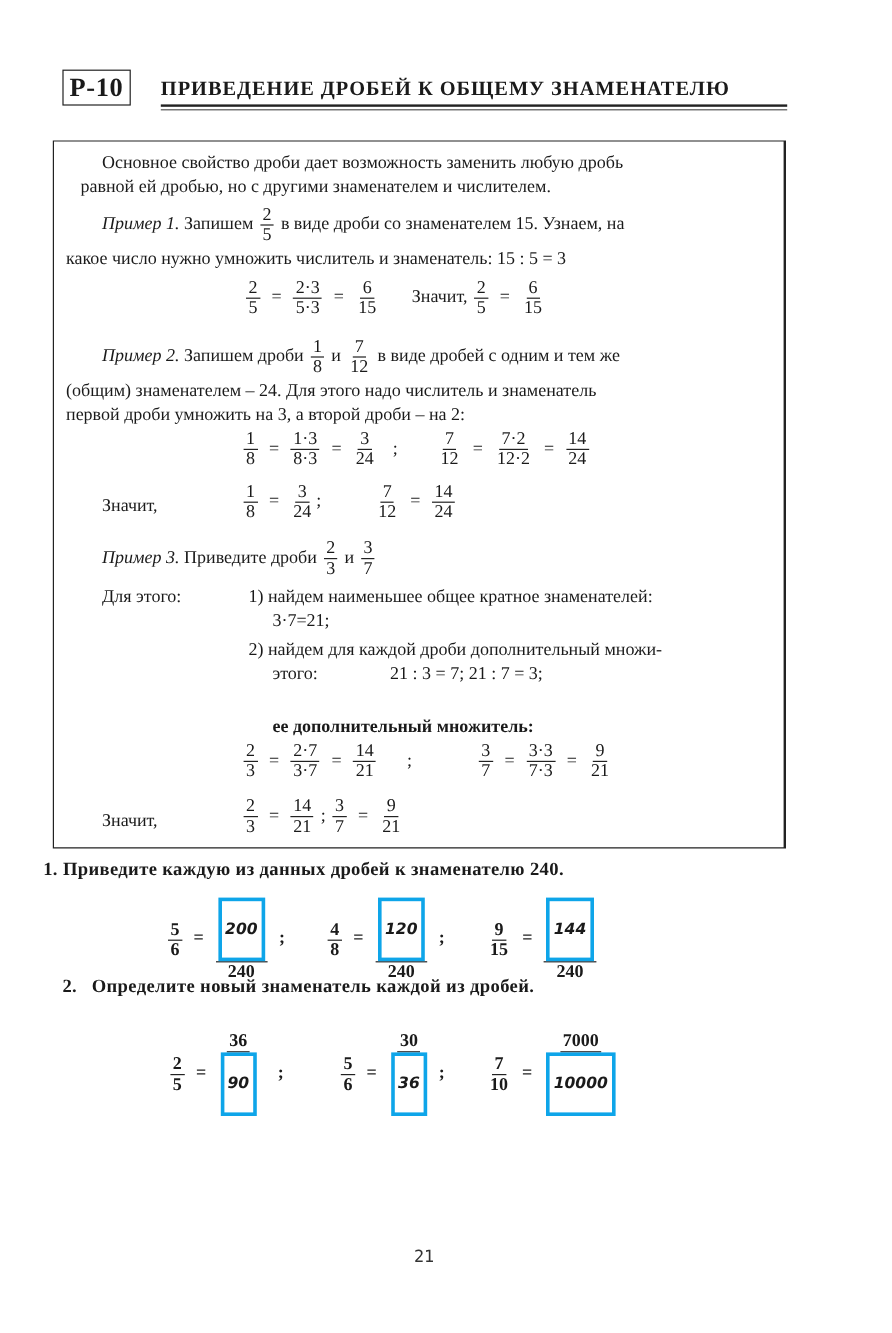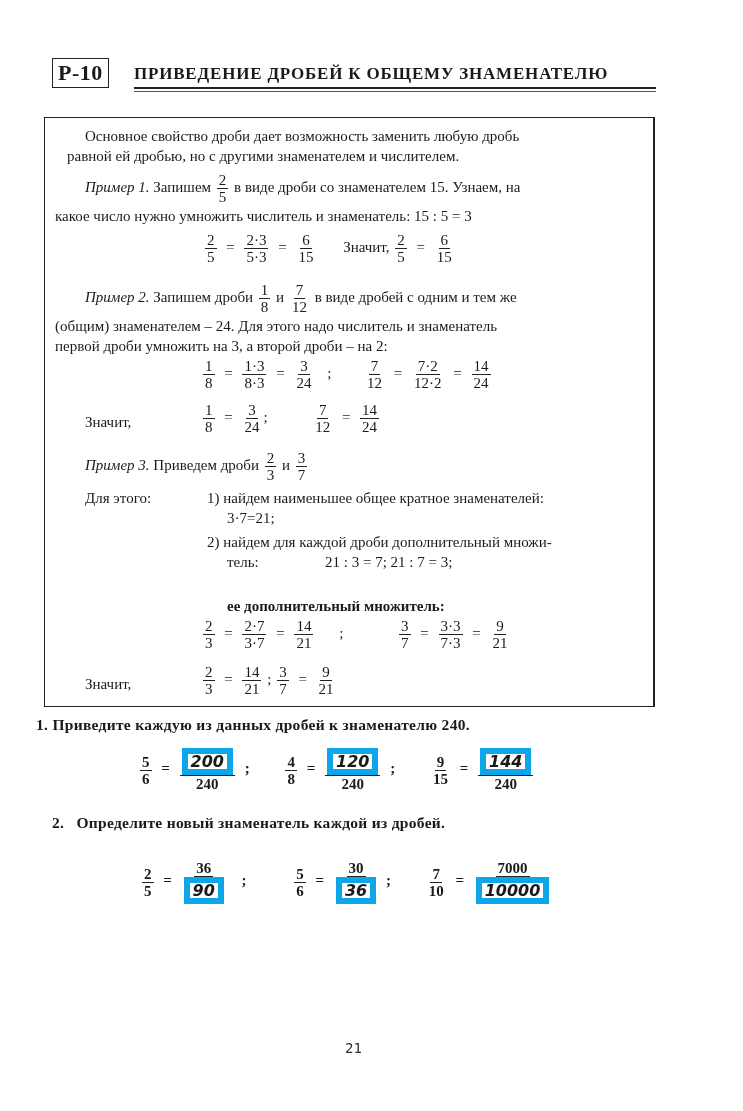--- a/index.html
+++ b/index.html
@@ -30,22 +30,22 @@
     .ital { font-style: italic; }
     .frac {
       display: inline-flex; flex-direction: column; align-items: center;
       vertical-align: middle; line-height: 16px; margin: 0 2px;
     }
     .frac .num { border-bottom: 1px solid #222; padding: 0 2px; }
     .frac .den { padding: 0 2px; }
     .eq { white-space: nowrap; font-size: 15px; }
     .eq .op { margin: 0 4px; }
     .hw {
-      display: inline-block; border: 6px solid #0ea5e9; padding: 0 3px; line-height: 15px;
-      font-family: "DejaVu Sans", sans-serif; font-style: italic; font-size: 16px;
+      display: inline-block; border: 3px solid #0ea5e9; padding: 16px 3px; line-height: 15px;
+      font-family: "DejaVu Sans", sans-serif; font-style: italic; font-size: 13px;
     }
     .task-title { font-weight: bold; font-size: 15.5px; letter-spacing: 0.3px; white-space: nowrap; }
     .task-eq { font-weight: bold; font-size: 15px; }
     .page-num { left: 345px; top: 1040px; font-size: 14px; color: #333; font-family: "DejaVu Sans Mono", monospace; }
   </style>
 </head>
 <body>
 
 <div class="abs header">
   <div class="code-box">Р-10</div>
@@ -161,36 +161,36 @@
       </span>
     <span class="op">=</span>
     <span class="frac">
         <span class="num">14</span>
         <span class="den">24</span>
       </span>
   </div>
 
   <div class="para" style="left:40px; top:330px; line-height:34px;">
     <span class="ital">Пример 3.</span>
-    <span>Приведем дроби</span>
+    <span>Приведите дроби</span>
     <span class="frac">
         <span class="num">2</span>
         <span class="den">3</span>
       </span>
     <span>и</span>
     <span class="frac">
         <span class="num">3</span>
         <span class="den">7</span>
       </span>
   </div>
   <div class="para" style="left:40px; top:370px;">Для этого:</div>
   <div class="para" style="left:162px; top:370px;">1) найдем наименьшее общее кратное знаменателей:</div>
   <div class="para" style="left:182px; top:390px;">3·7=21;</div>
   <div class="para" style="left:162px; top:414px;">2) найдем для каждой дроби дополнительный множи-</div>
-  <div class="para" style="left:182px; top:434px;">тель:</div>
+  <div class="para" style="left:182px; top:434px;">этого:</div>
   <div class="para" style="left:280px; top:434px;">21 : 3 = 7;   21 : 7 = 3;</div>
   <div class="para" style="left:182px; top:478px;font-weight:bold;">ее дополнительный множитель:</div>
   <div class="para eq" style="left:156px; top:500px;">
     <span class="frac">
         <span class="num">2</span>
         <span class="den">3</span>
       </span>
     <span class="op">=</span>
     <span class="frac">
         <span class="num">2·7</span>

